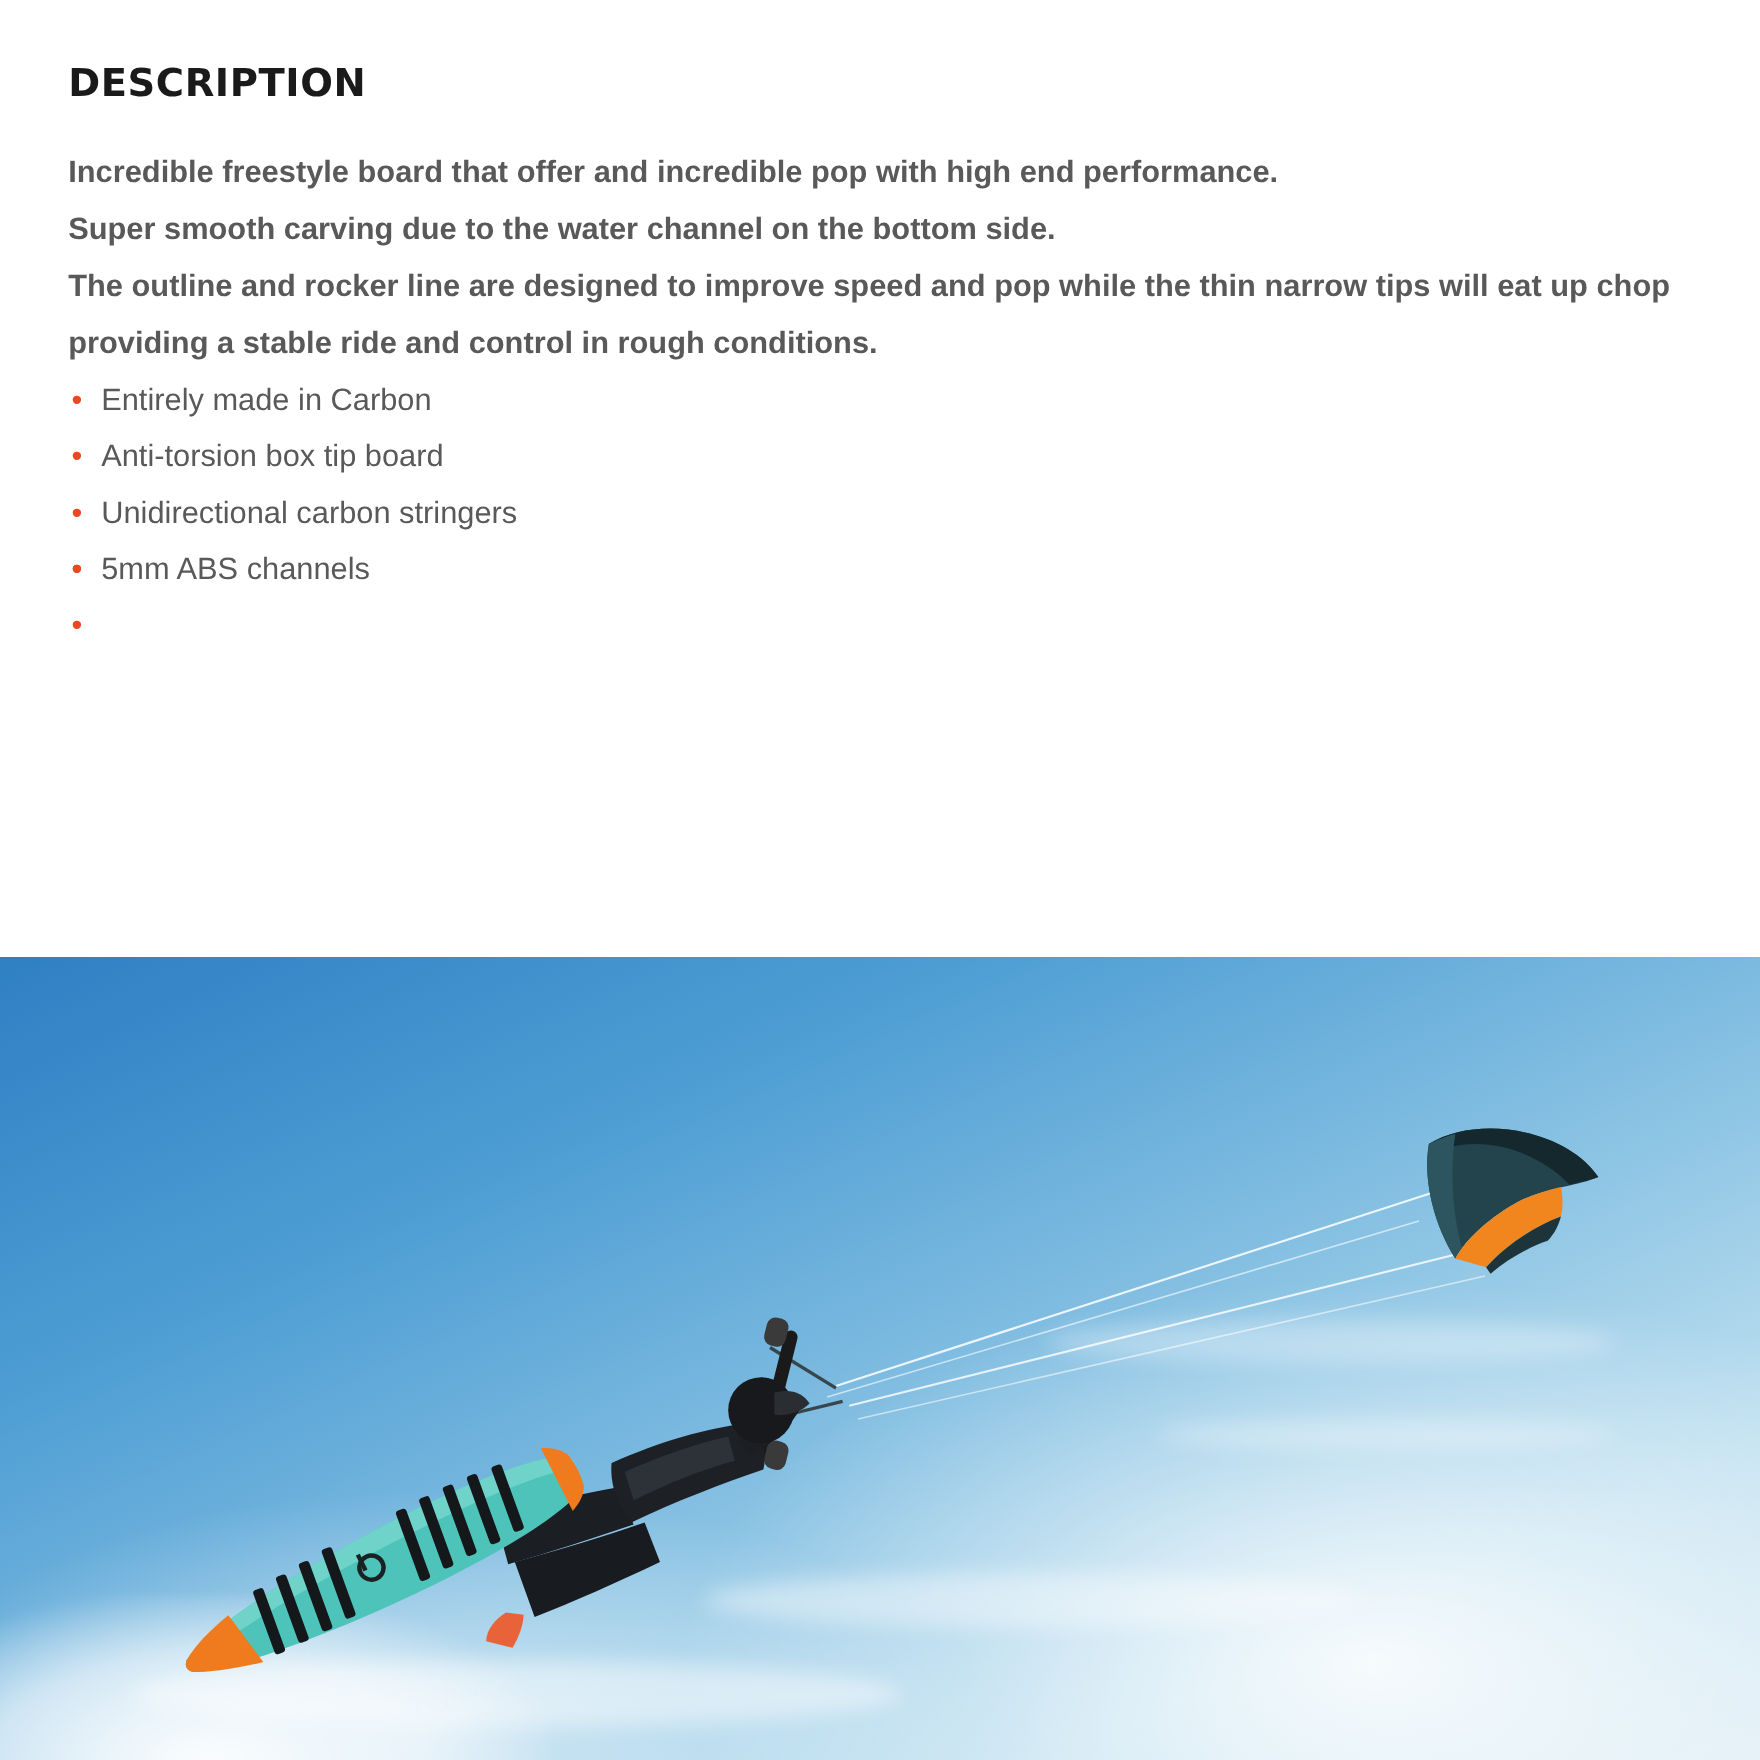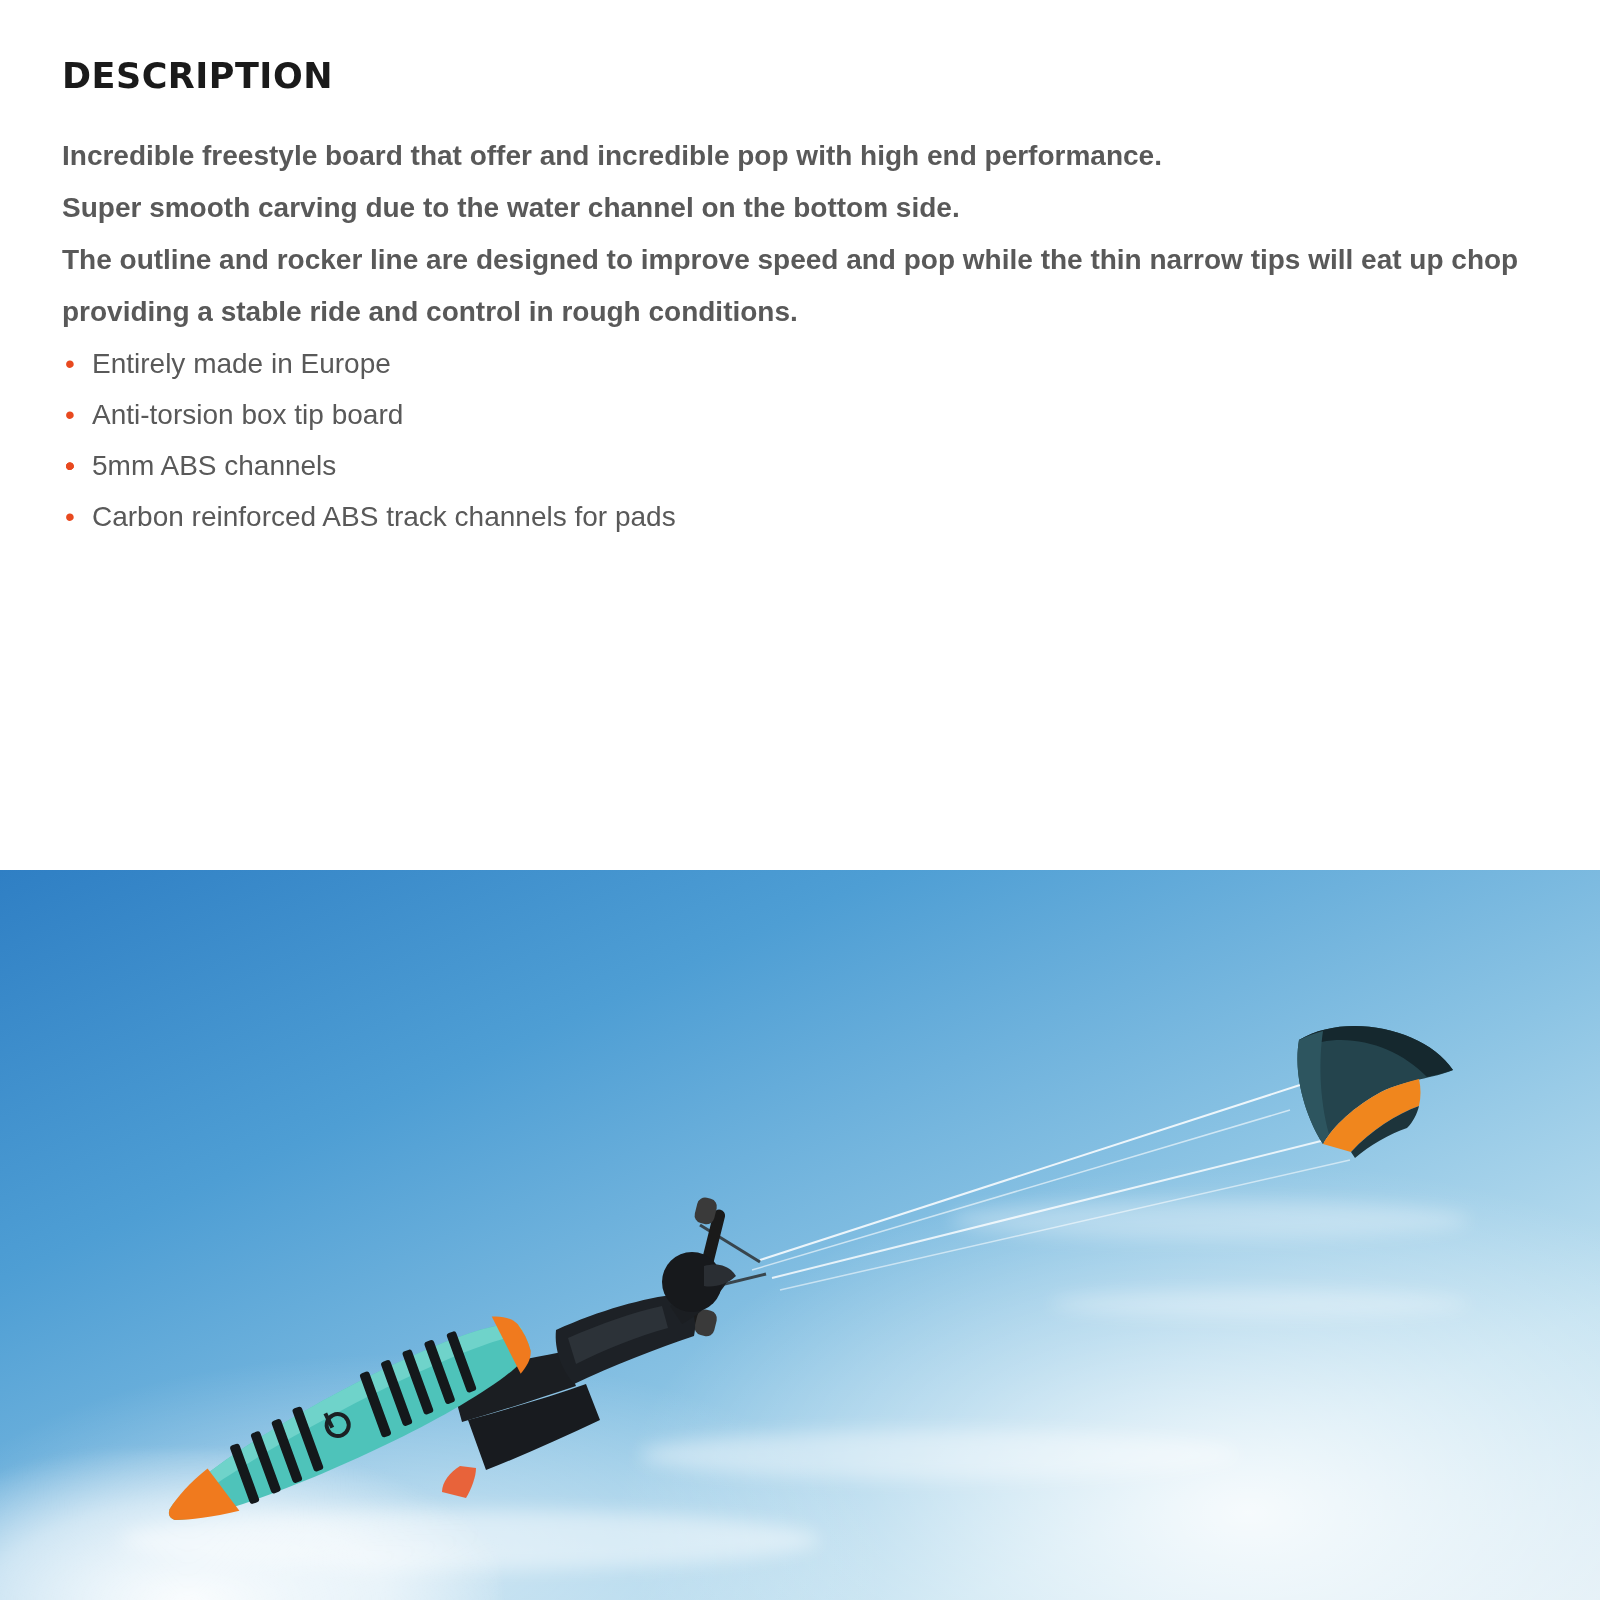--- a/index.html
+++ b/index.html
@@ -133,26 +133,26 @@
     <h2 class="section-title">DESCRIPTION</h2>
 
     <div class="desc">
       <p style="white-space: pre-line;">Incredible freestyle board that offer and incredible pop with high end performance.
 Super smooth carving due to the water channel on the bottom side.
 The outline and rocker line are designed to improve speed and pop while the thin narrow tips will eat up chop providing a stable ride and control in rough conditions.</p>
     </div>
 
 
     <ul class="features">
-      <li><span class="bullet">•</span><span>Entirely made in Europe</span></li>
+      <li><span class="bullet">•</span><span>Entirely made in Carbon</span></li>
       <li><span class="bullet">•</span><span>Anti-torsion box tip board</span></li>
-      <li><span class="bullet">•</span></li>
+      <li><span class="bullet">•</span><span>Unidirectional carbon stringers</span></li>
       <li><span class="bullet">•</span></li>
       <li><span class="bullet">•</span><span>5mm ABS channels</span></li>
-      <li><span class="bullet">•</span><span>Carbon reinforced ABS track channels for pads</span></li>
+      <li><span class="bullet">•</span></li>
     </ul>
 
   </div>
 
   <div class="photo">
     <div class="sky-haze"></div>
     <div class="sky-haze2"></div>
 
     <div class="cirrus" style="left:950px; top:330px; width:520px; height:40px;"></div>
     <div class="cirrus" style="left:1050px; top:420px; width:420px; height:28px;"></div>

